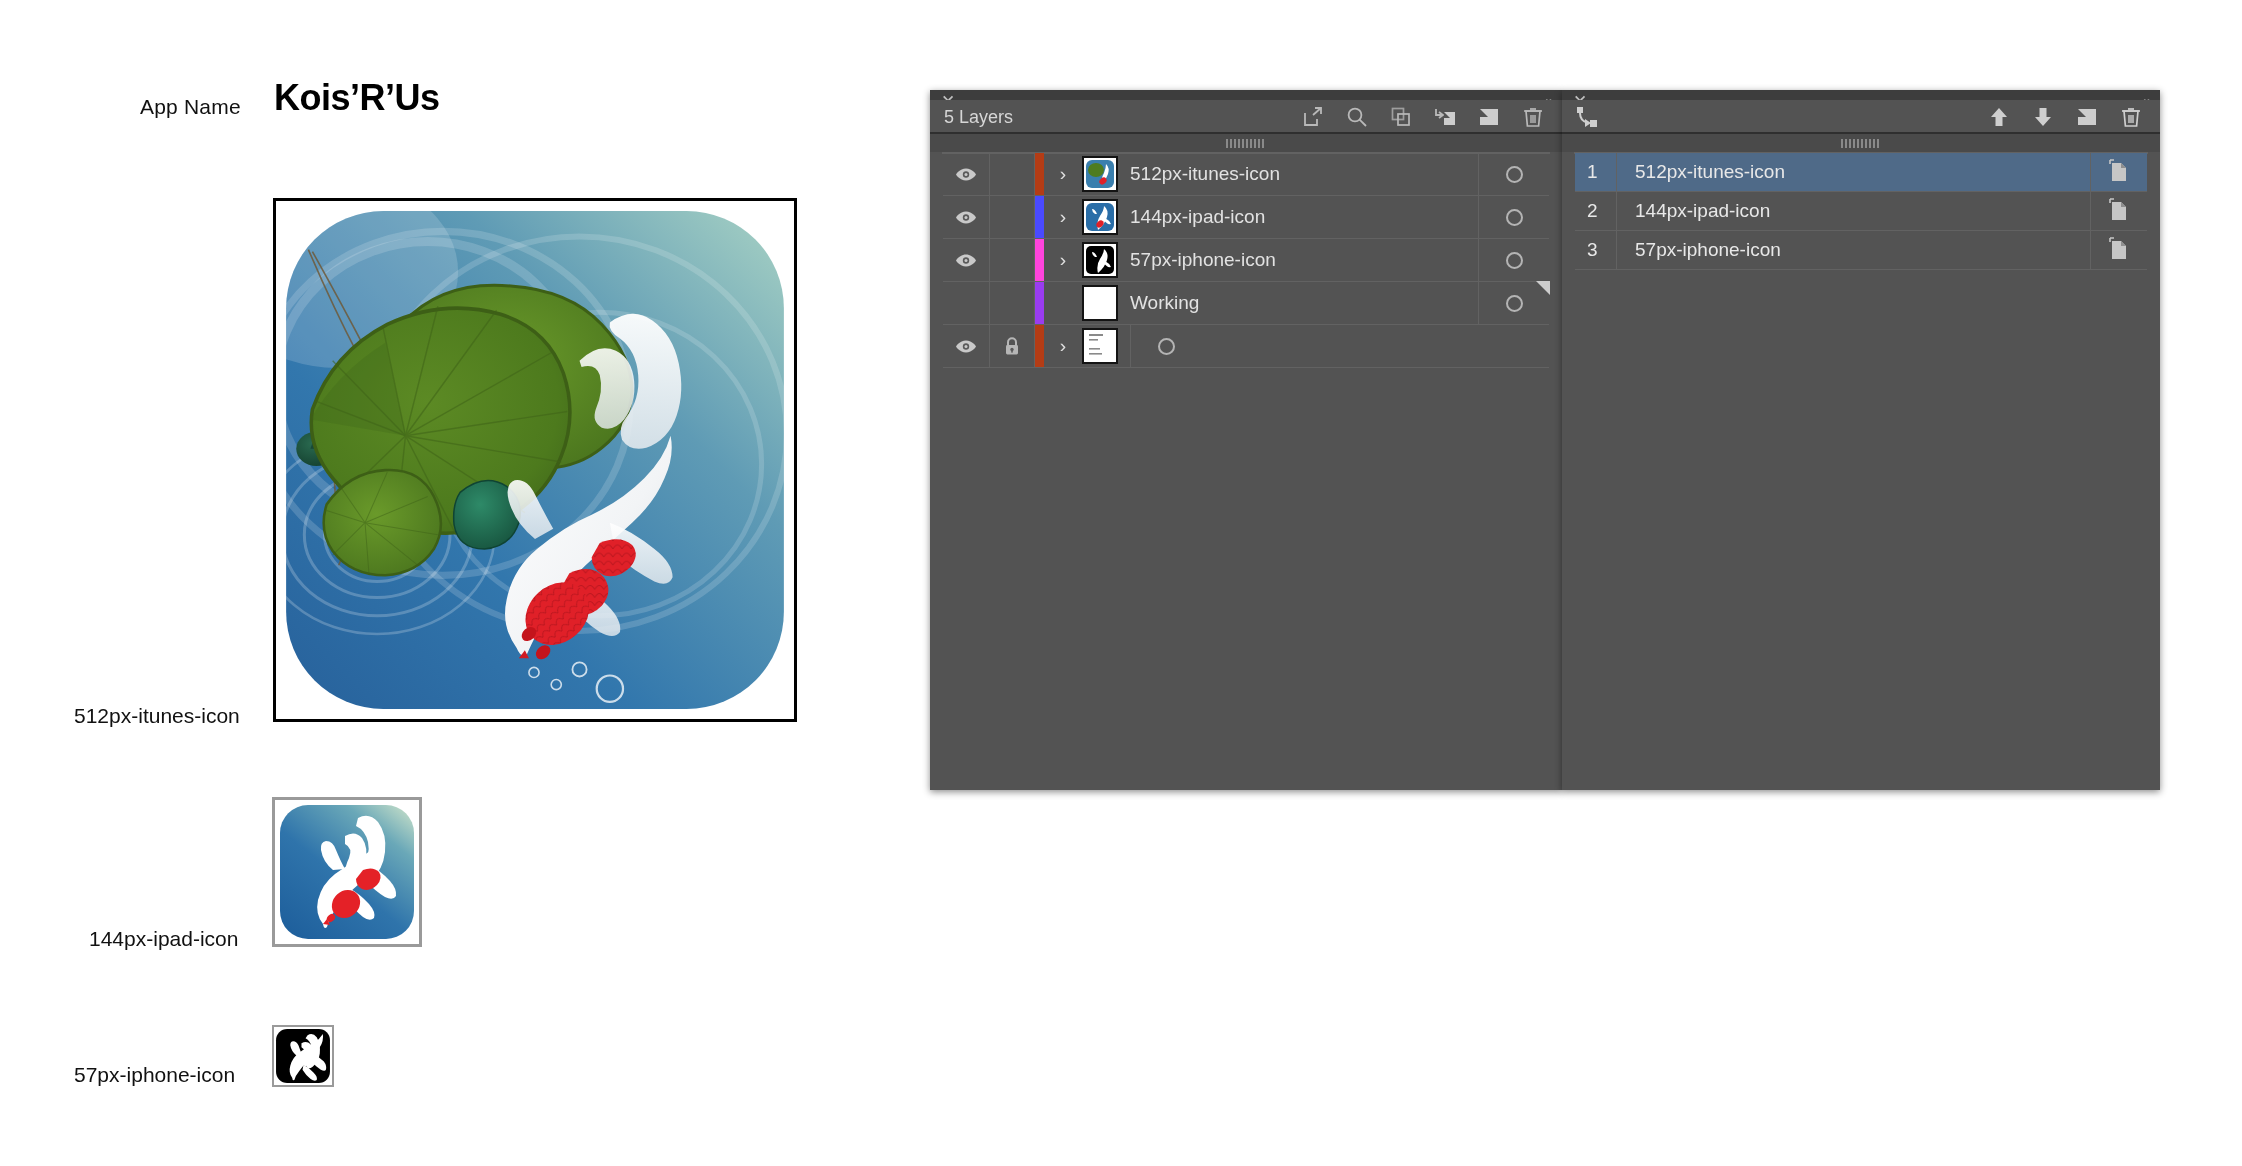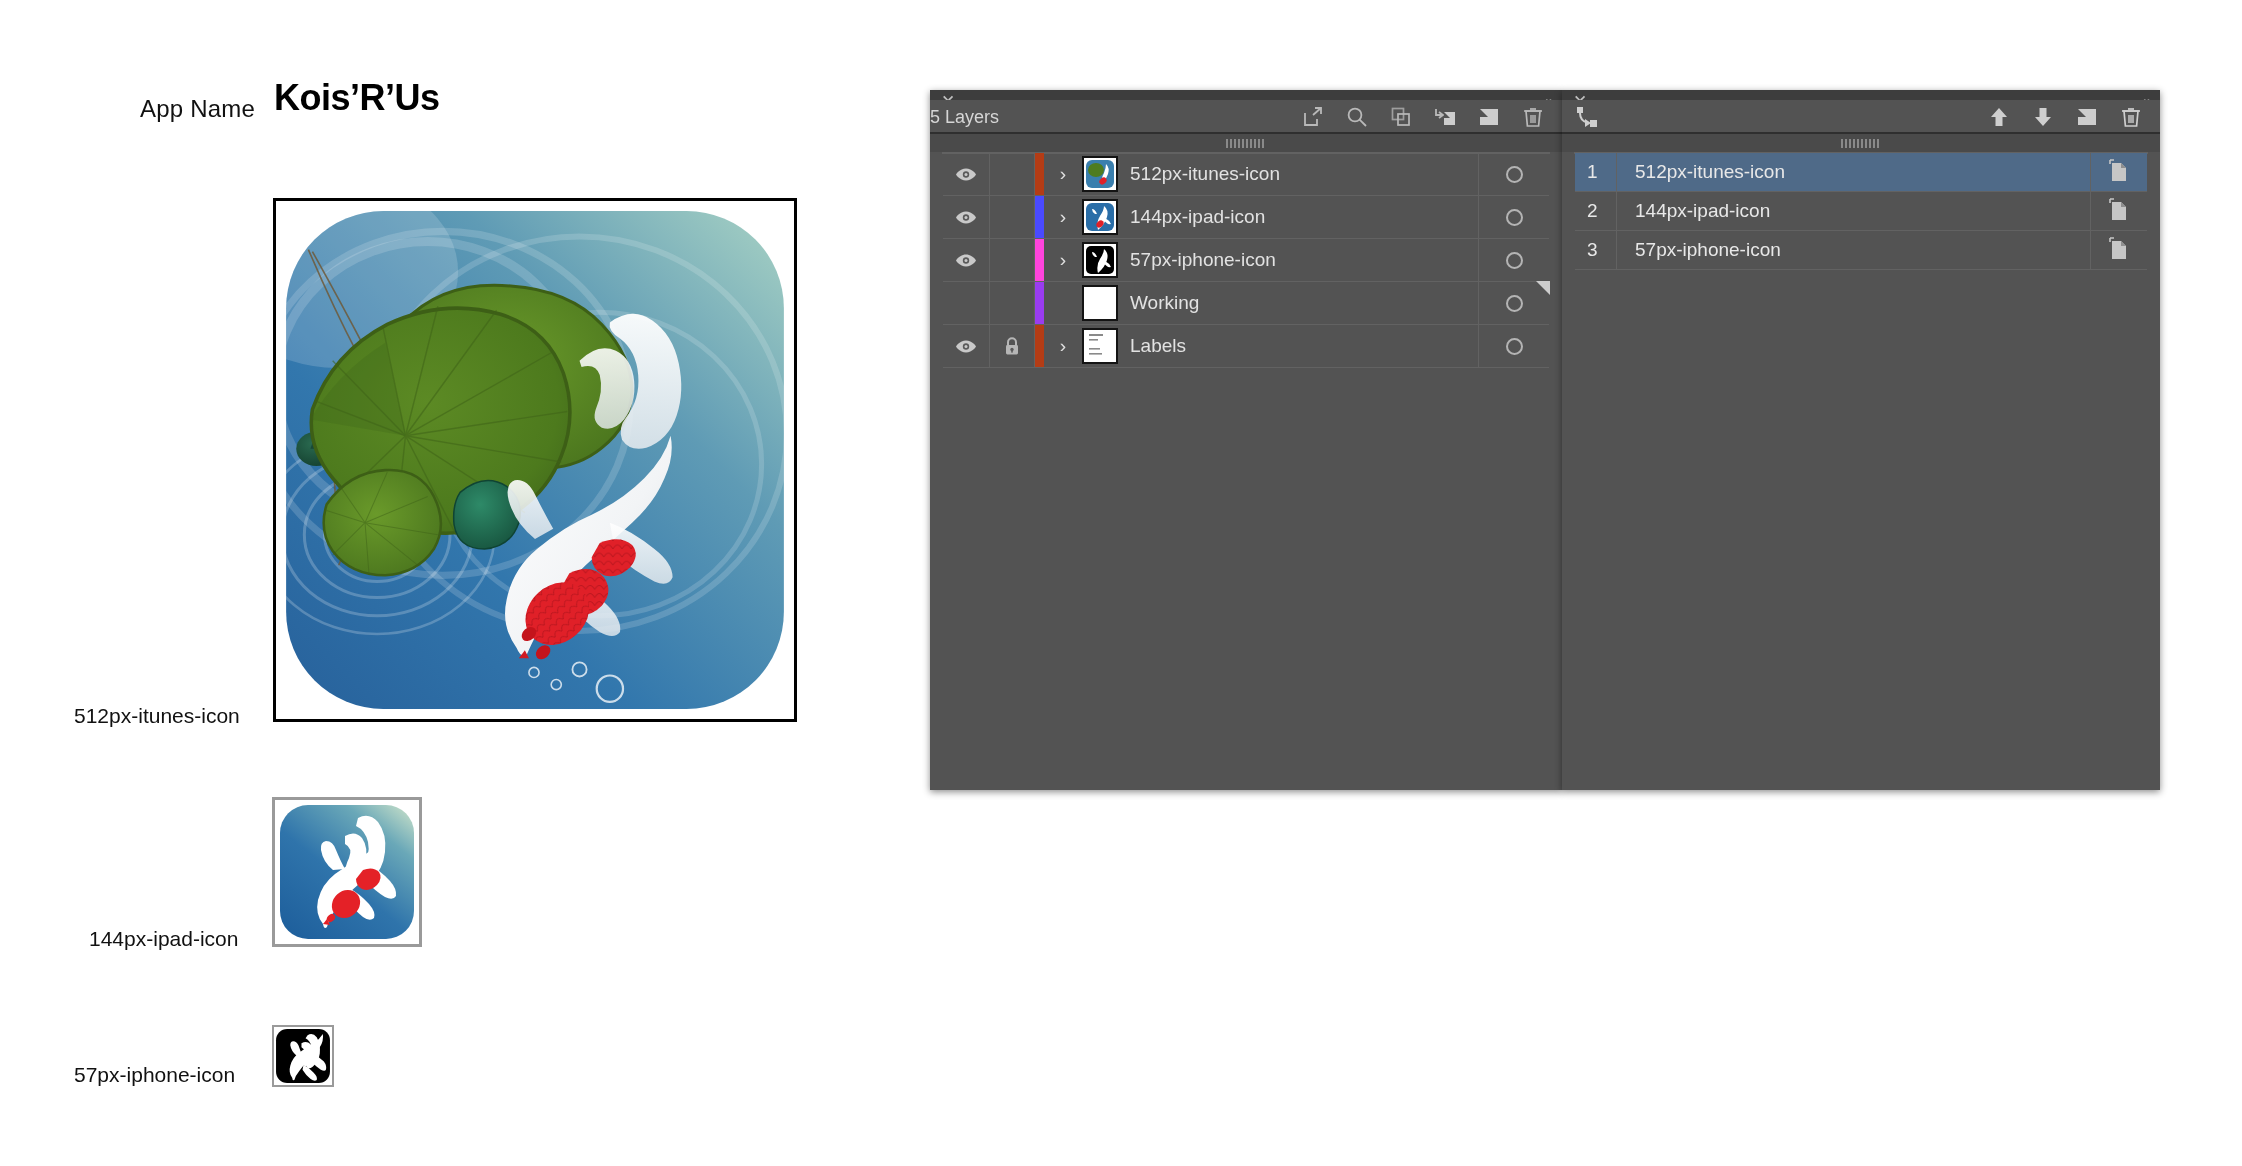--- a/index.html
+++ b/index.html
@@ -20,21 +20,21 @@
   
   #canvas-area {
     position: absolute;
     left: 0; top: 0;
     width: 950px; height: 1166px;
   }
 
   .app-name-label {
     position: absolute;
     left: 140px; top: 95px;
-    font-size: 24px;
+    font-size: 21px;
     color: #111111;
     letter-spacing: 0.2px;
     white-space: nowrap;
   }
   .app-name-value {
     position: absolute;
     left: 274px; top: 77px;
     font-size: 36px;
     font-weight: 700;
     color: #000000;
@@ -155,20 +155,21 @@
 
   .panel-footer {
     position: absolute;
     left: 0; right: 0; bottom: 18px;
     height: 34px;
     background: #535353;
     display: flex;
     align-items: center;
   }
   .footer-count {
+    margin-left: 14px;
     font-size: 18px;
     color: #d6d6d6;
     white-space: nowrap;
   }
   .footer-icons {
     margin-left: auto;
     display: flex;
     align-items: center;
     gap: 22px;
     padding-right: 18px;
@@ -650,21 +651,20 @@
           <div class="lr-arrow">›</div>
           <div class="lr-thumb">
             <svg viewBox="0 0 32 32">
               <rect width="32" height="32" fill="#ffffff"></rect>
               <rect x="5" y="4" width="14" height="2" fill="#8a8a8a"></rect>
               <rect x="5" y="9" width="9" height="1.6" fill="#8a8a8a"></rect>
               <rect x="5" y="18" width="11" height="1.6" fill="#8a8a8a"></rect>
               <rect x="5" y="23" width="13" height="1.6" fill="#8a8a8a"></rect>
             </svg>
           </div>
-          <div class="lr-name">Labels</div>
           <div class="lr-target">
             <span class="ring"></span>
           </div>
         </div>
       </div>
 
     <div class="panel-footer">
       <div class="footer-count">5 Layers</div>
       <div class="footer-icons">
         <svg class="footer-ico" viewBox="0 0 22 22">

